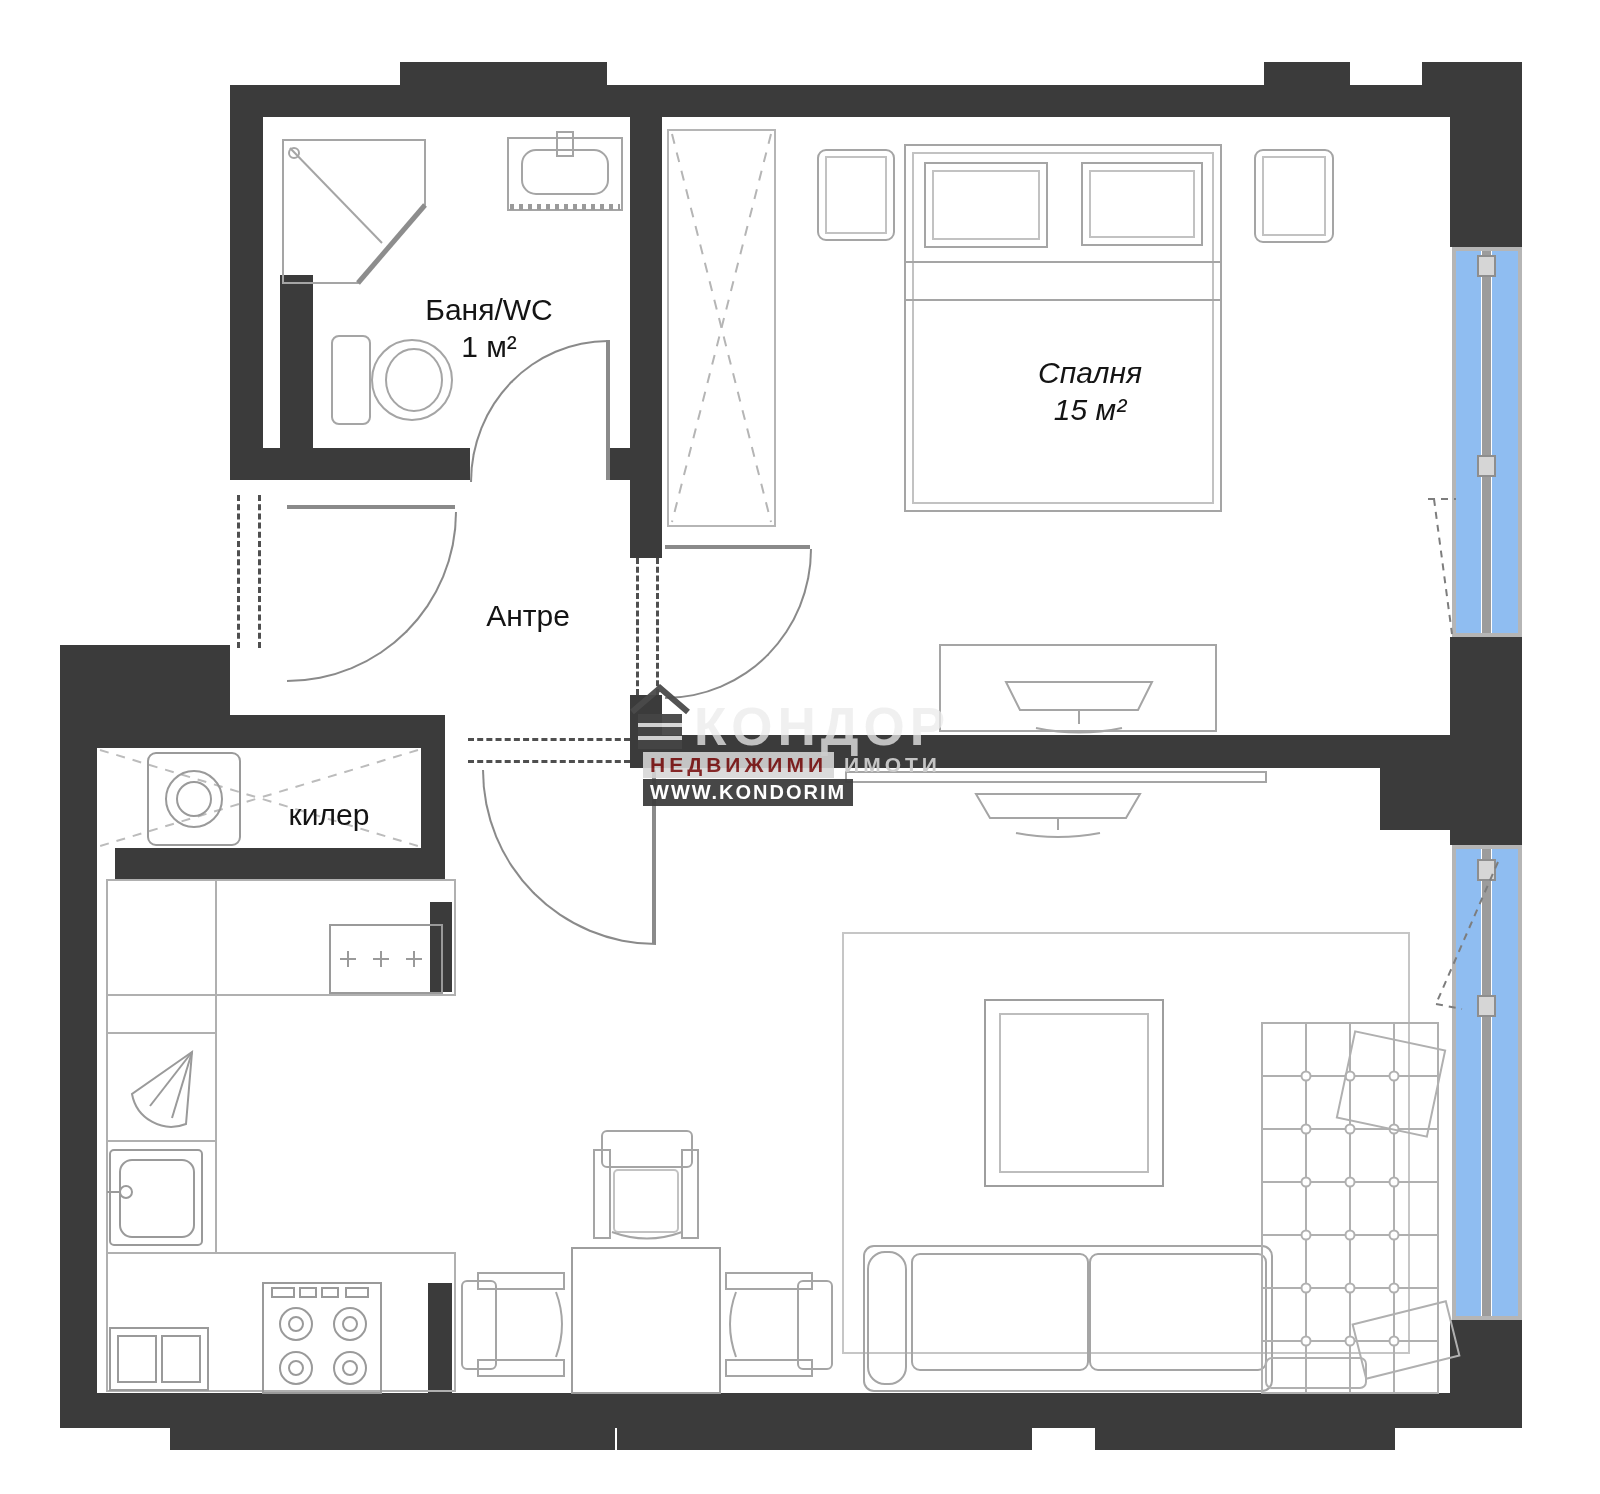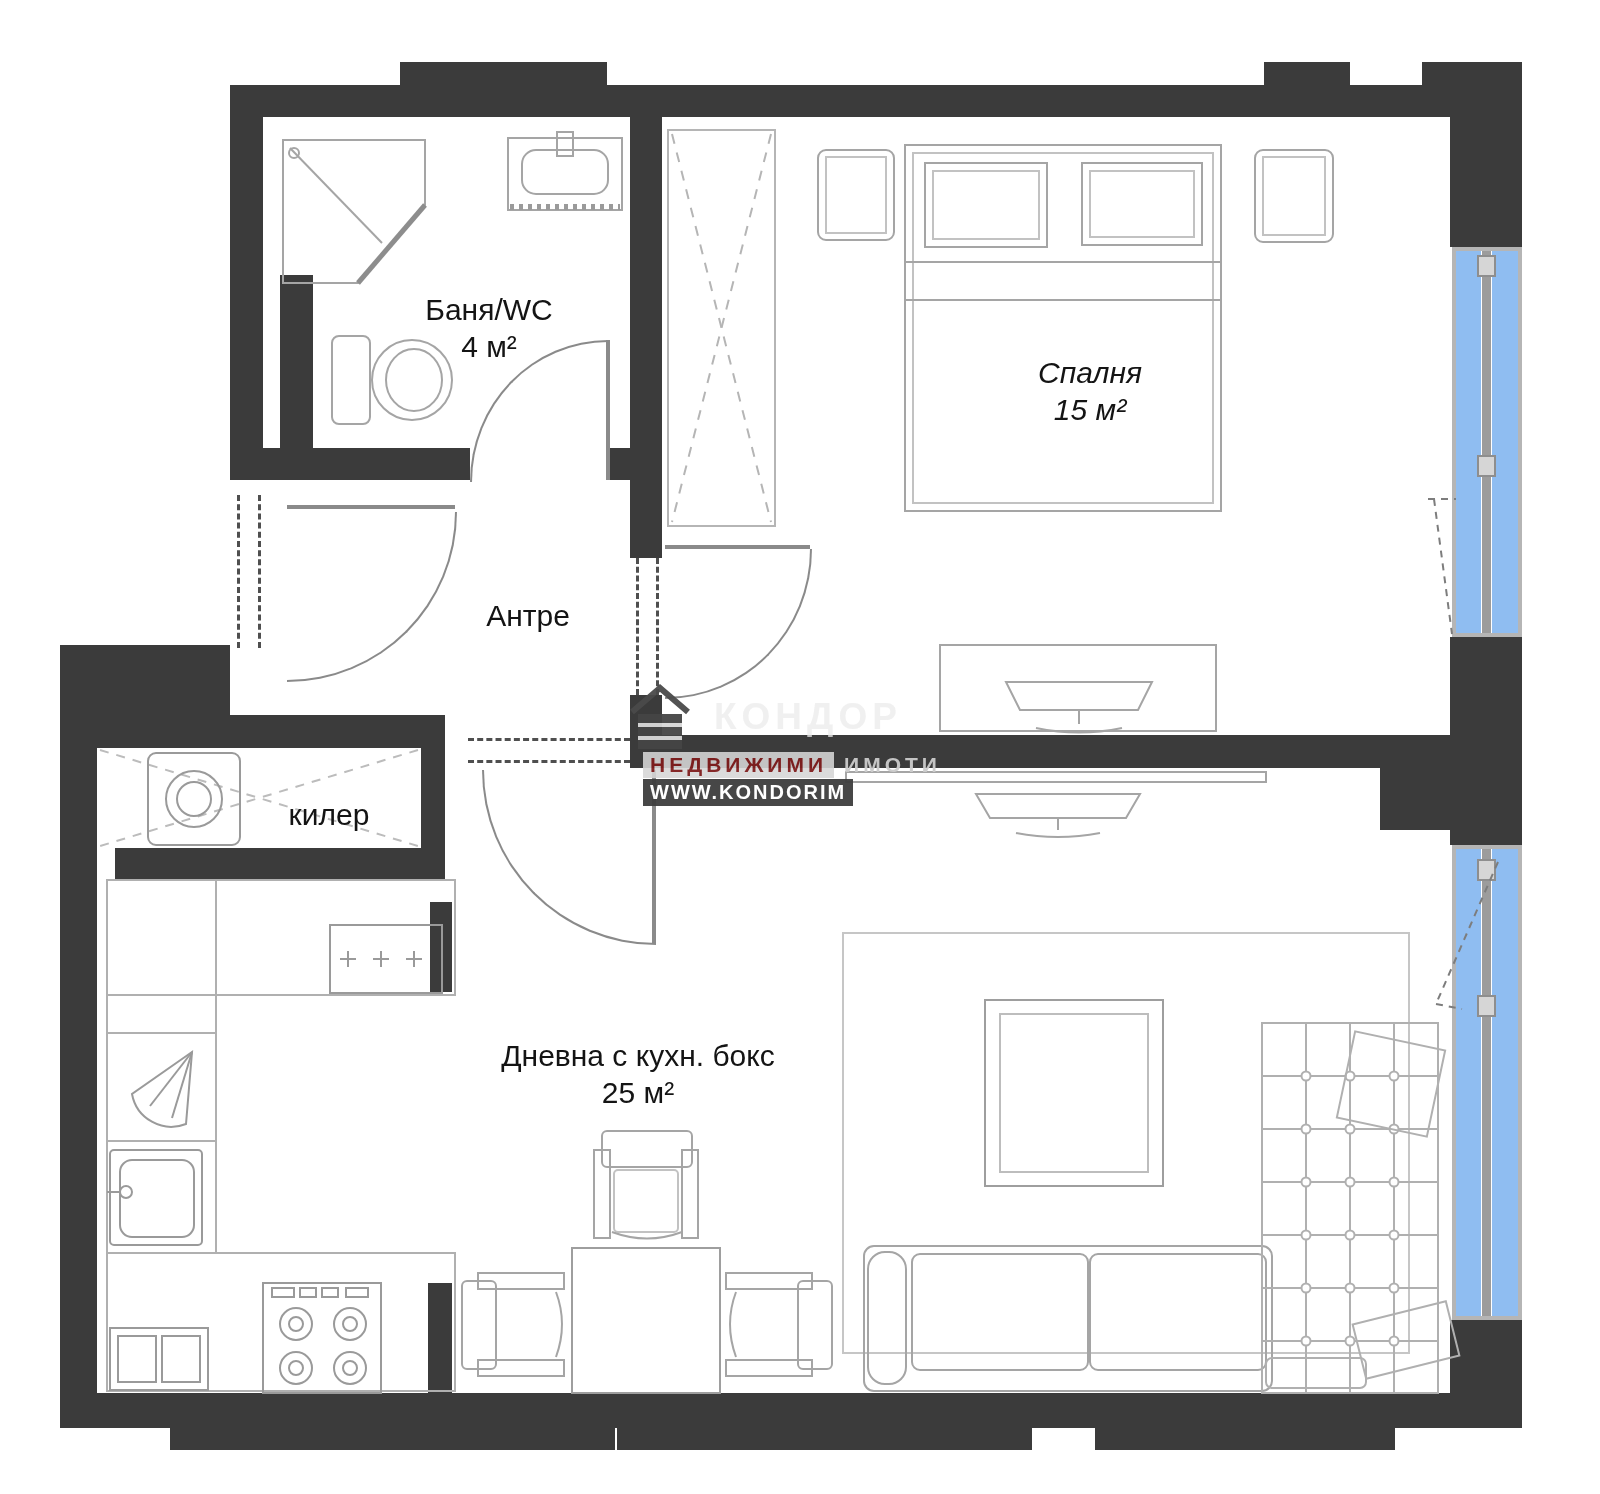--- a/index.html
+++ b/index.html
@@ -17,21 +17,21 @@
   .arc-tl{border-left:2px solid #8a8a8a;border-top:2px solid #8a8a8a;border-top-left-radius:100% 100%;}
   .leaf-h{position:absolute;height:0;border-top:4px solid #8a8a8a;z-index:3;}
   .leaf-v{position:absolute;width:0;border-left:4px solid #8a8a8a;z-index:3;}
   .win{position:absolute;background:var(--window-frame,#b5b5b5);z-index:2;}
   .win .glass{position:absolute;background:var(--window-glass,#8fbdf1);}
   .win .mullion{position:absolute;background:#9c9c9c;border-left:1px solid #ffffff;border-right:1px solid #ffffff;}
   .win .handle{position:absolute;width:15px;height:18px;background:#d6d6d6;border:2px solid #8e8e8e;}
   .label{position:absolute;transform:translateX(-50%);text-align:center;white-space:nowrap;
          font-size:30px;line-height:1.22;color:#141414;z-index:4;}
   .wm{position:absolute;left:630px;top:682px;width:420px;height:125px;z-index:5;opacity:.95;}
-  .wm-brand{position:absolute;left:84px;top:14px;font-size:37px;font-weight:bold;
+  .wm-brand{position:absolute;left:64px;top:14px;font-size:53px;font-weight:bold;
             letter-spacing:5px;color:#ececec;opacity:.8;}
   .wm-row{position:absolute;left:13px;top:70px;white-space:nowrap;}
   .wm-tag{display:inline-block;background:rgba(214,214,214,.93);color:#7f1d1d;
           font-size:21px;font-weight:bold;letter-spacing:4px;padding:1px 7px;}
   .wm-ghost{display:inline-block;color:#cccccc;font-size:21px;font-weight:bold;
             letter-spacing:4px;margin-left:10px;}
   .wm-site{position:absolute;left:13px;top:97px;display:inline-block;background:#3e3e3e;
            color:#ffffff;font-size:20px;font-weight:bold;letter-spacing:2px;padding:2px 7px;}
 </style>
 </head>
@@ -292,35 +292,31 @@
     <g stroke="#7d7d7d" stroke-dasharray="7 6">
       <line x1="1428" y1="499" x2="1456" y2="499"></line>
       <line x1="1434" y1="499" x2="1452" y2="634"></line>
       <line x1="1498" y1="862" x2="1436" y2="1004"></line>
       <line x1="1436" y1="1004" x2="1462" y2="1009"></line>
     </g>
   </svg>
 
   <div class="label" style="left:489px;top:292px;">
     <div>Баня/WC</div>
-    <div>4 м²</div>
+    <div>1 м²</div>
   </div>
   <div class="label" style="left:1090px;top:355px;font-style:italic;">
     <div>Спалня</div>
     <div>15 м²</div>
   </div>
   <div class="label" style="left:528px;top:598px;">
     <div>Антре</div>
   </div>
   <div class="label" style="left:323px;top:797px;margin-left:6px;">
     <div>килер</div>
-  </div>
-  <div class="label" style="left:638px;top:1038px;">
-    <div>Дневна с кухн. бокс</div>
-    <div>25 м²</div>
   </div>
 
   <div class="wm">
     <svg width="62" height="70" viewBox="0 0 62 70" style="position:absolute;left:0;top:2px;">
       <path d="M2,28 L30,4 L58,28" fill="none" stroke="#4a4a4a" stroke-width="6"></path>
       <rect x="8" y="30" width="44" height="9" fill="#454545"></rect>
       <rect x="8" y="43" width="44" height="9" fill="#454545"></rect>
       <rect x="8" y="56" width="44" height="9" fill="#454545"></rect>
       <rect x="8" y="39" width="44" height="4" fill="#d8d8d8"></rect>
       <rect x="8" y="52" width="44" height="4" fill="#d8d8d8"></rect>

